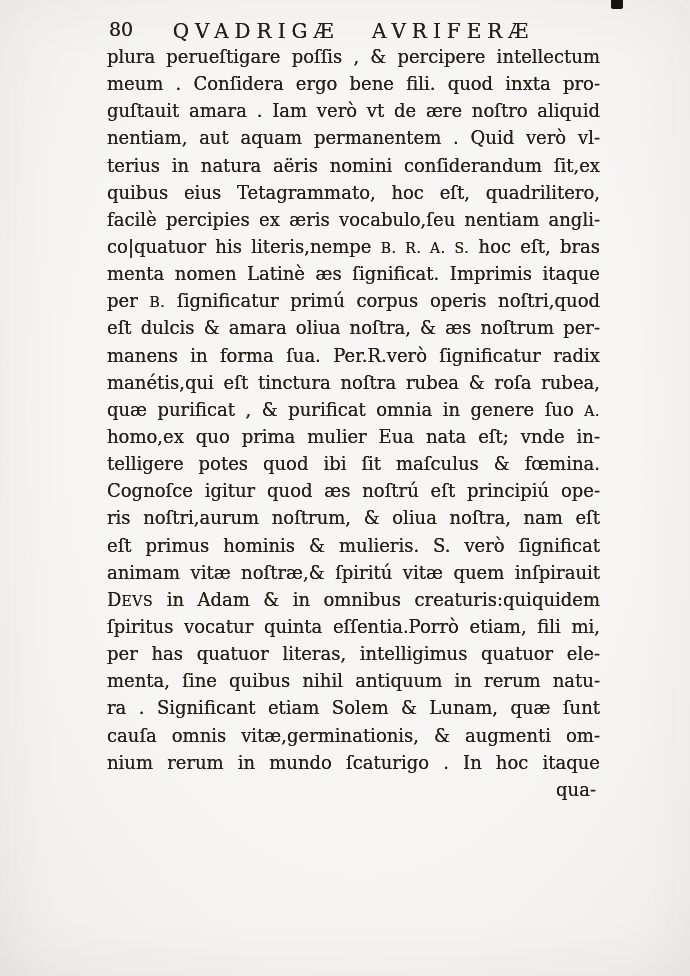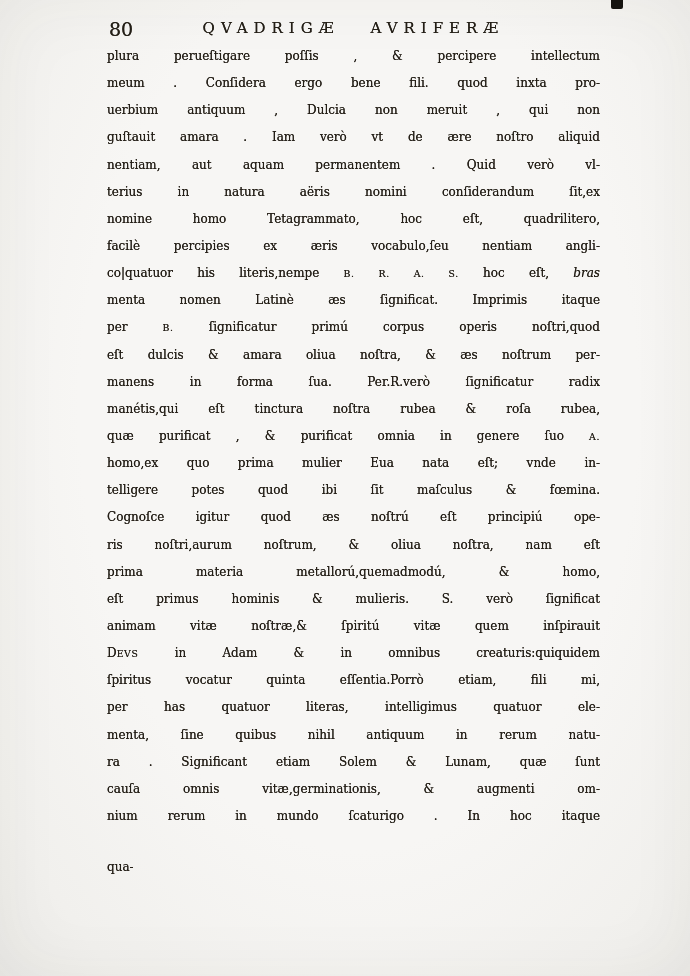--- a/index.html
+++ b/index.html
@@ -24,41 +24,40 @@
   .header-row {
     position:absolute; top:16px; left:107px; width:493px; height:26px;
   }
   .page-number {
     position:absolute; left:2px; top:2px;
     font-size:19px;
     text-shadow:0 0 0.5px rgba(35,30,23,0.85);
   }
   .header-title {
     width:100%; text-align:center;
-    font-size:15px; letter-spacing:6px; word-spacing:20px;
+    font-size:20px; letter-spacing:6px; word-spacing:20px;
     padding-top:3px;
     text-shadow:0 0 0.5px rgba(35,30,23,0.85);
   }
   .text-block {
     position:absolute; top:43px; left:107px; width:493px;
-    font-size:12px; line-height:27.15px;
+    font-size:18px; line-height:27.15px;
     text-shadow:0 0 0.45px rgba(35,30,23,0.9);
   }
   .line {
     height:27.15px;
     text-align:justify;
     text-align-last:justify;
   }
-  .line span.italic { font-style:italic; }
+  .line span.italic { }
   .line span.smallcaps { font-size:0.78em; letter-spacing:0.6px; }
   .catchword {
     height:27.15px;
-    text-align:left;
+    text-align:right;
     padding-right:4px;
-    margin-top:24px;
   }
   .mark-tr {
     position:absolute; left:611px; top:0;
     width:12px; height:9px;
     background:#151310;
     border-radius:0 0 2px 2px;
   }
 </style>
 </head>
 <body>
@@ -68,38 +67,36 @@
 
   <div class="header-row">
     <div class="page-number">80</div>
     <div class="header-title">QVADRIGÆ AVRIFERÆ</div>
   </div>
 
   <div class="text-block">
 
     <div class="line"><span>plura perueſtigare poſſis , &amp; percipere intellectum</span></div>
       <div class="line"><span>meum .  Conſidera ergo bene fili. quod inxta pro-</span></div>
-      <div class="line"><span>uerbium antiquum , Dulcia non meruit , qui non</span></div>
       <div class="line"><span>guſtauit amara .  Iam verò vt de ære noſtro aliquid</span></div>
       <div class="line"><span>nentiam, aut aquam permanentem .  Quid verò vl-</span></div>
       <div class="line"><span>terius in natura aëris nomini conſiderandum ſit,ex</span></div>
-      <div class="line"><span>nomine homo Tetagrammato, hoc eſt, quadrilitero,</span></div>
+      <div class="line"><span>quibus eius Tetagrammato, hoc eſt, quadrilitero,</span></div>
       <div class="line"><span>facilè percipies ex æris vocabulo,ſeu nentiam angli-</span></div>
       <div class="line"><span>co|quatuor his literis,nempe </span><span class="smallcaps">B. R. A. S.</span><span> hoc eſt, </span><span class="italic">bras</span></div>
       <div class="line"><span>menta nomen Latinè æs ſignificat. Imprimis itaque</span></div>
       <div class="line"><span>per </span><span class="smallcaps">B.</span><span> ſignificatur primú corpus operis noſtri,quod</span></div>
       <div class="line"><span>eſt dulcis &amp; amara oliua noſtra, &amp; æs noſtrum per-</span></div>
       <div class="line"><span>manens in forma ſua. Per.R.verò ſignificatur radix</span></div>
       <div class="line"><span>manétis,qui eſt tinctura noſtra rubea &amp; roſa rubea,</span></div>
       <div class="line"><span>quæ purificat , &amp; purificat omnia in genere ſuo </span><span class="smallcaps">A.</span></div>
       <div class="line"><span>homo,ex quo prima mulier Eua nata eſt; vnde in-</span></div>
       <div class="line"><span>telligere potes quod ibi ſit maſculus &amp; fœmina.</span></div>
       <div class="line"><span>Cognoſce igitur quod æs noſtrú eſt principiú ope-</span></div>
       <div class="line"><span>ris noſtri,aurum noſtrum, &amp; oliua noſtra, nam eſt</span></div>
-      <div class="line"><span>prima materia metallorú,quemadmodú, &amp; homo,</span></div>
       <div class="line"><span>eſt primus hominis &amp; mulieris. S. verò  ſignificat</span></div>
       <div class="line"><span>animam vitæ noſtræ,&amp; ſpiritú vitæ quem inſpirauit</span></div>
       <div class="line"><span>D</span><span class="smallcaps">EVS</span><span> in Adam &amp; in omnibus creaturis:quiquidem</span></div>
       <div class="line"><span>ſpiritus vocatur quinta eſſentia.Porrò etiam, fili mi,</span></div>
       <div class="line"><span>per has quatuor literas,  intelligimus  quatuor ele-</span></div>
       <div class="line"><span>menta, ſine quibus nihil antiquum in rerum natu-</span></div>
       <div class="line"><span>ra .  Significant etiam Solem &amp; Lunam, quæ ſunt</span></div>
       <div class="line"><span>cauſa omnis vitæ,germinationis, &amp; augmenti om-</span></div>
       <div class="line"><span>nium rerum in mundo ſcaturigo .  In hoc itaque</span></div>
       <div class="catchword">qua-</div>

